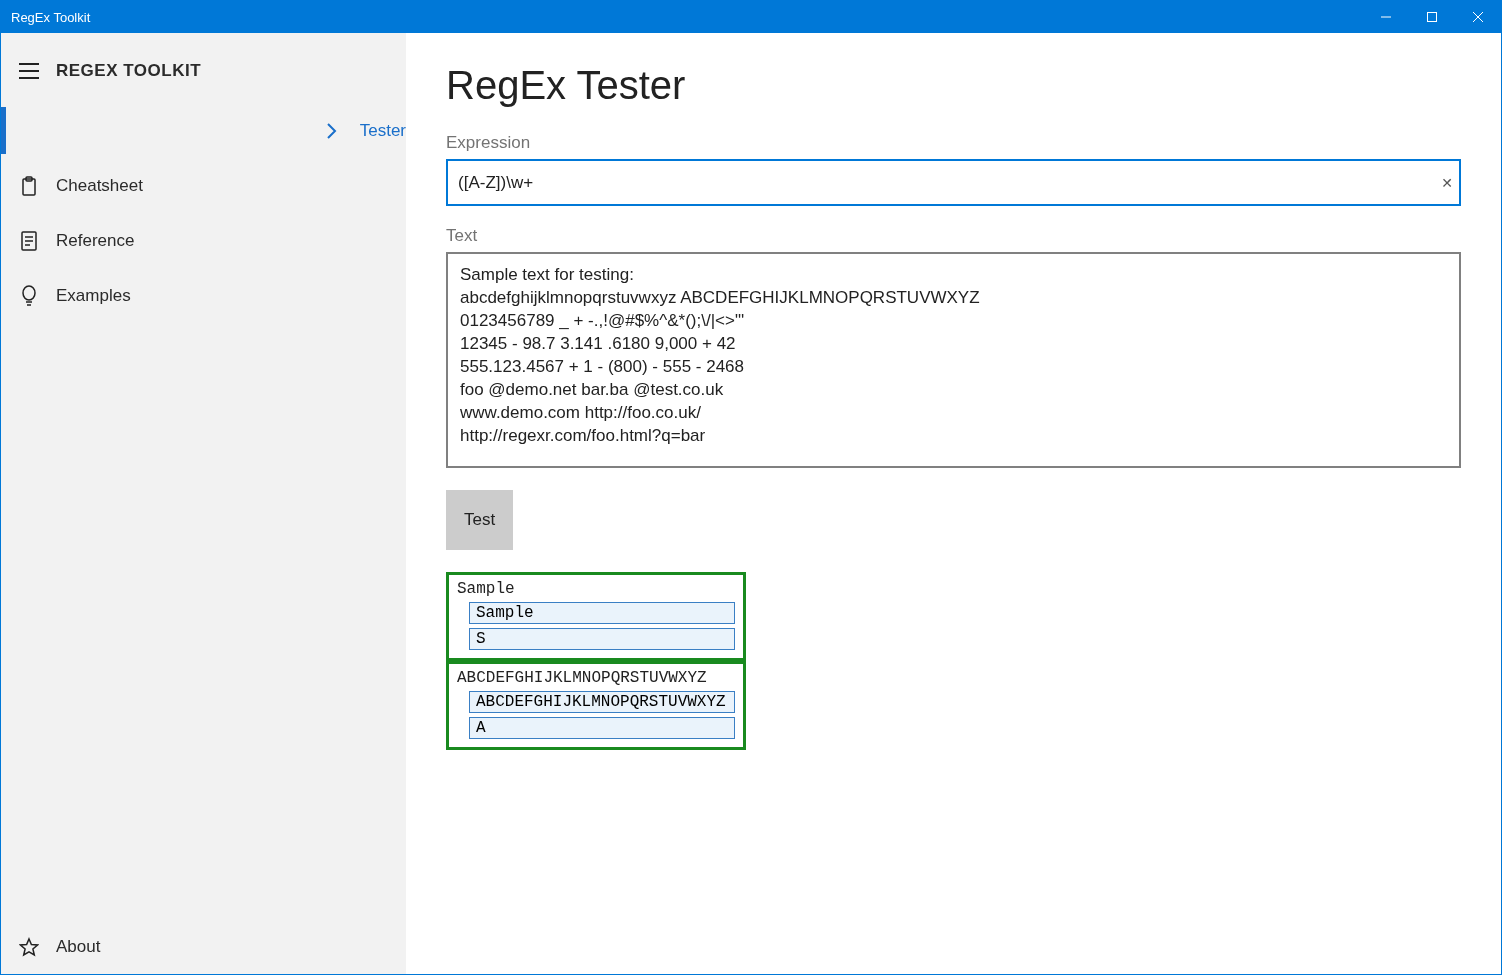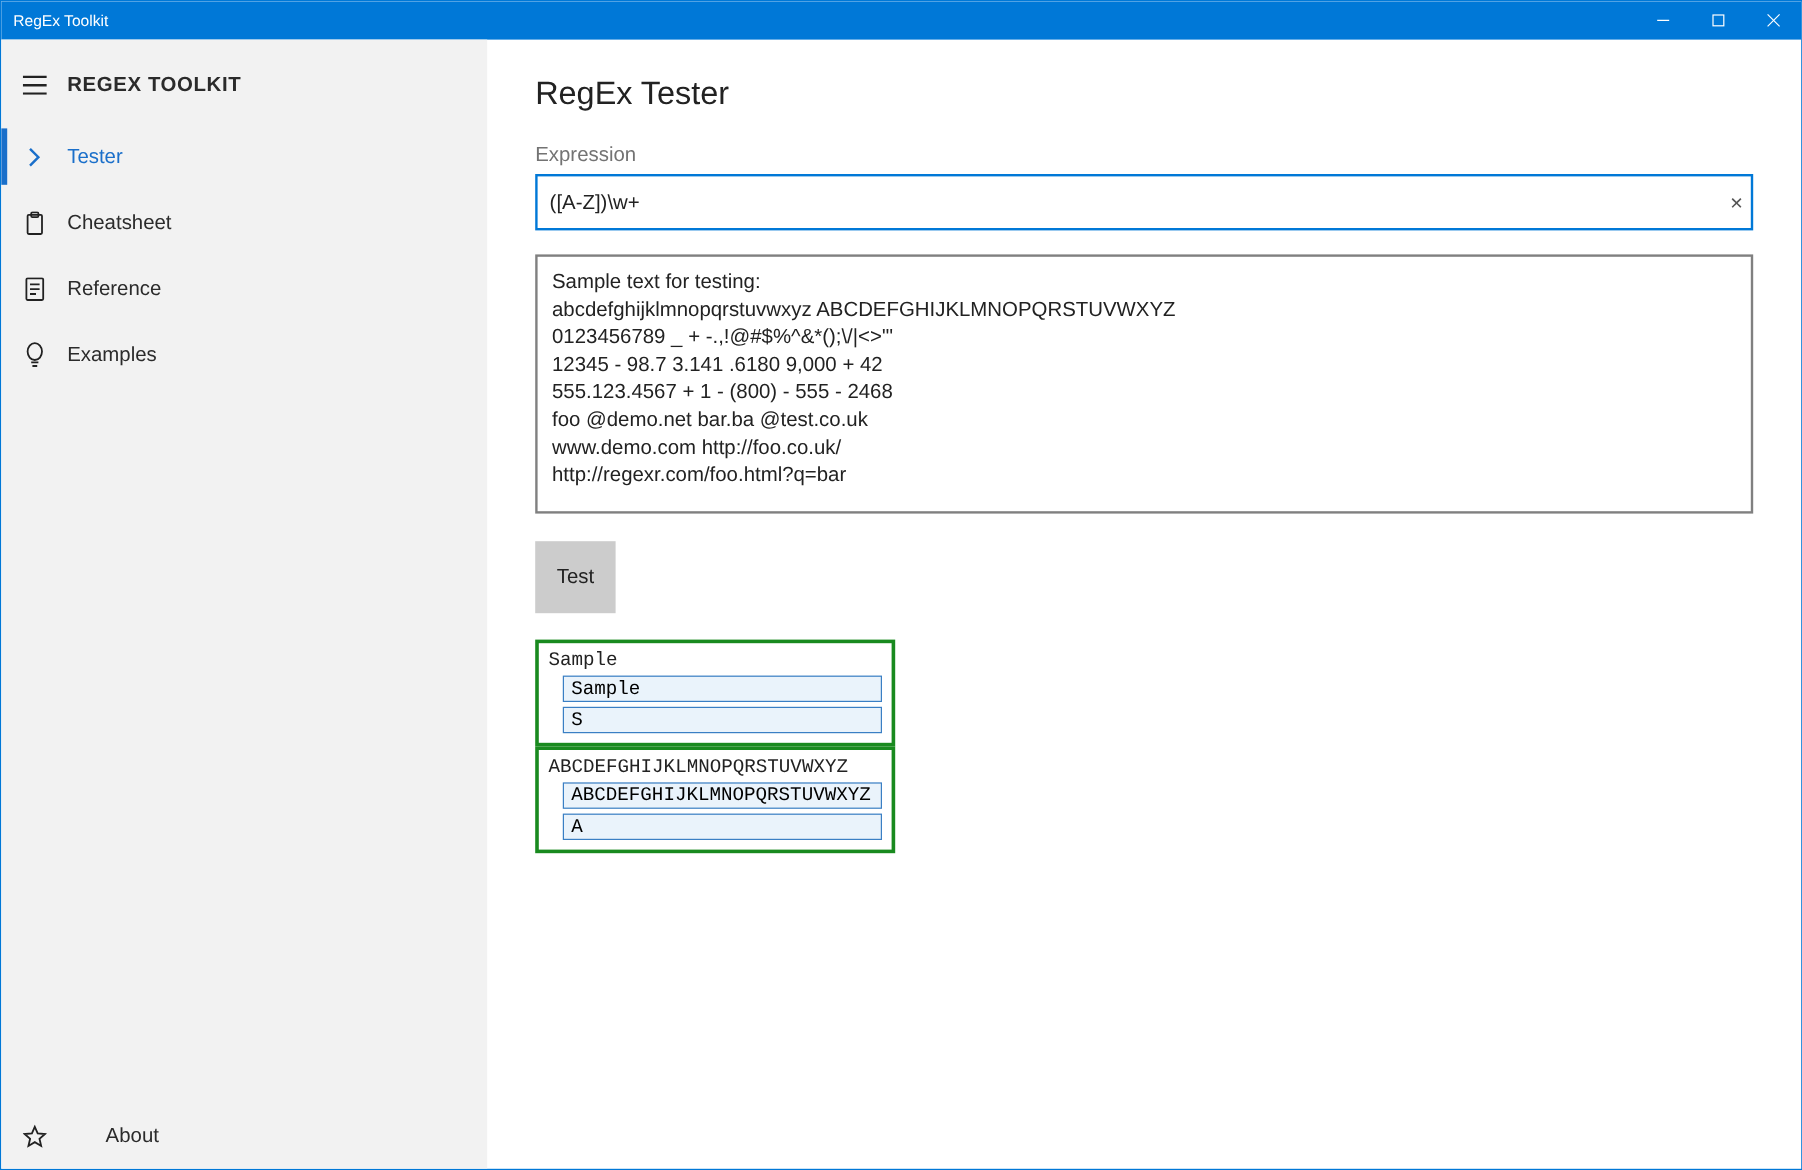--- a/index.html
+++ b/index.html
@@ -10,27 +10,27 @@
 .titlebar .controls .ctl { width:46px; height:100%; display:flex; align-items:center; justify-content:center; }
 .titlebar .controls svg { stroke:#fff; }
 .app { display:flex; height:calc(100% - 32px); }
 .sidebar { width:405px; background:#f2f2f2; padding-top:10px; display:flex; flex-direction:column; position:relative; }
 .sidebar-header { display:flex; align-items:center; height:55px; }
 .hamburger { width:55px; display:flex; align-items:center; justify-content:center; }
 .sidebar-title { font-size:17px; font-weight:700; letter-spacing:0.5px; color:#2b2b2b; }
 .nav { margin-top:5px; flex:1; }
 .nav-item { display:flex; align-items:center; height:55px; font-size:17px; color:#2b2b2b; position:relative; }
 .nav-item .icon { width:55px; display:flex; align-items:center; justify-content:center; }
-.nav-item.active { color:#1a6fca; }
+.nav-item.active { color:#1a6fca;justify-content:flex-end; }
 .nav-item.active::before { content:""; position:absolute; left:0; top:4px; bottom:4px; width:5px; background:#1a6fca; }
-.footer-item { display:flex; align-items:center; height:55px; font-size:17px; color:#2b2b2b;gap:32px; }
+.footer-item { display:flex; align-items:center; height:55px; font-size:17px; color:#2b2b2b; }
 .footer-item .icon { width:55px; display:flex; align-items:center; justify-content:center; }
 
 .main { flex:1; padding:30px 40px 30px 40px; overflow:auto; }
-.page-title { font-size:27px; font-weight:400; color:#222; margin-bottom:25px; }
+.page-title { font-size:40px; font-weight:400; color:#222; margin-bottom:25px; }
 .field-label { font-size:17px; color:#737373; margin-bottom:6px; }
 .expr-wrap { position:relative; margin-bottom:20px; }
 .expr-input { width:100%; height:47px; border:2px solid #0078d7; padding:0 36px 0 10px; font-size:17px; color:#222; outline:none; font-family:"Segoe UI",sans-serif; }
 .expr-clear { position:absolute; right:8px; top:50%; transform:translateY(-50%); color:#555; font-size:14px; }
 .text-area { width:100%; height:216px; border:2px solid #808080; padding:10px 12px; font-size:17px; color:#222; outline:none; resize:none; font-family:"Segoe UI",sans-serif; line-height:1.35; margin-bottom:18px; }
 .test-btn { background:#ccc; border:none; padding:20px 18px; font-size:17px; color:#222; margin-bottom:22px; }
 .match-title { font-size:17px; font-weight:700; color:#222; margin-bottom:10px; }
 .match-box { border:3px solid #198a1f; padding:5px 8px 8px 8px; font-family:Consolas,"Courier New",monospace; font-size:16px; display:inline-block; min-width:300px; }
 .match-text { color:#222; margin-bottom:4px; }
 .group-box { border:1px solid #3a7fc4; background:#eaf3fb; padding:1px 6px; margin-top:4px; margin-left:12px; }
@@ -124,20 +124,21 @@
 
   <div class="main">
     <h1 class="page-title">RegEx Tester</h1>
 
     <div class="field-label">Expression</div>
     <div class="expr-wrap">
       <input class="expr-input" value="([A-Z])\w+" style="">
       <span class="expr-clear">✕</span>
     </div>
 
+    <div class="field-label">Text</div>
     <textarea class="text-area" style="">Sample text for testing:
 abcdefghijklmnopqrstuvwxyz ABCDEFGHIJKLMNOPQRSTUVWXYZ
 0123456789 _ + -.,!@#$%^&amp;*();\/|&lt;&gt;"'
 12345 - 98.7 3.141 .6180 9,000 + 42
 555.123.4567 + 1 - (800) - 555 - 2468
 foo @demo.net bar.ba @test.co.uk
 www.demo.com http://foo.co.uk/
 http://regexr.com/foo.html?q=bar</textarea>
 
     <div><button class="test-btn">Test</button></div>

